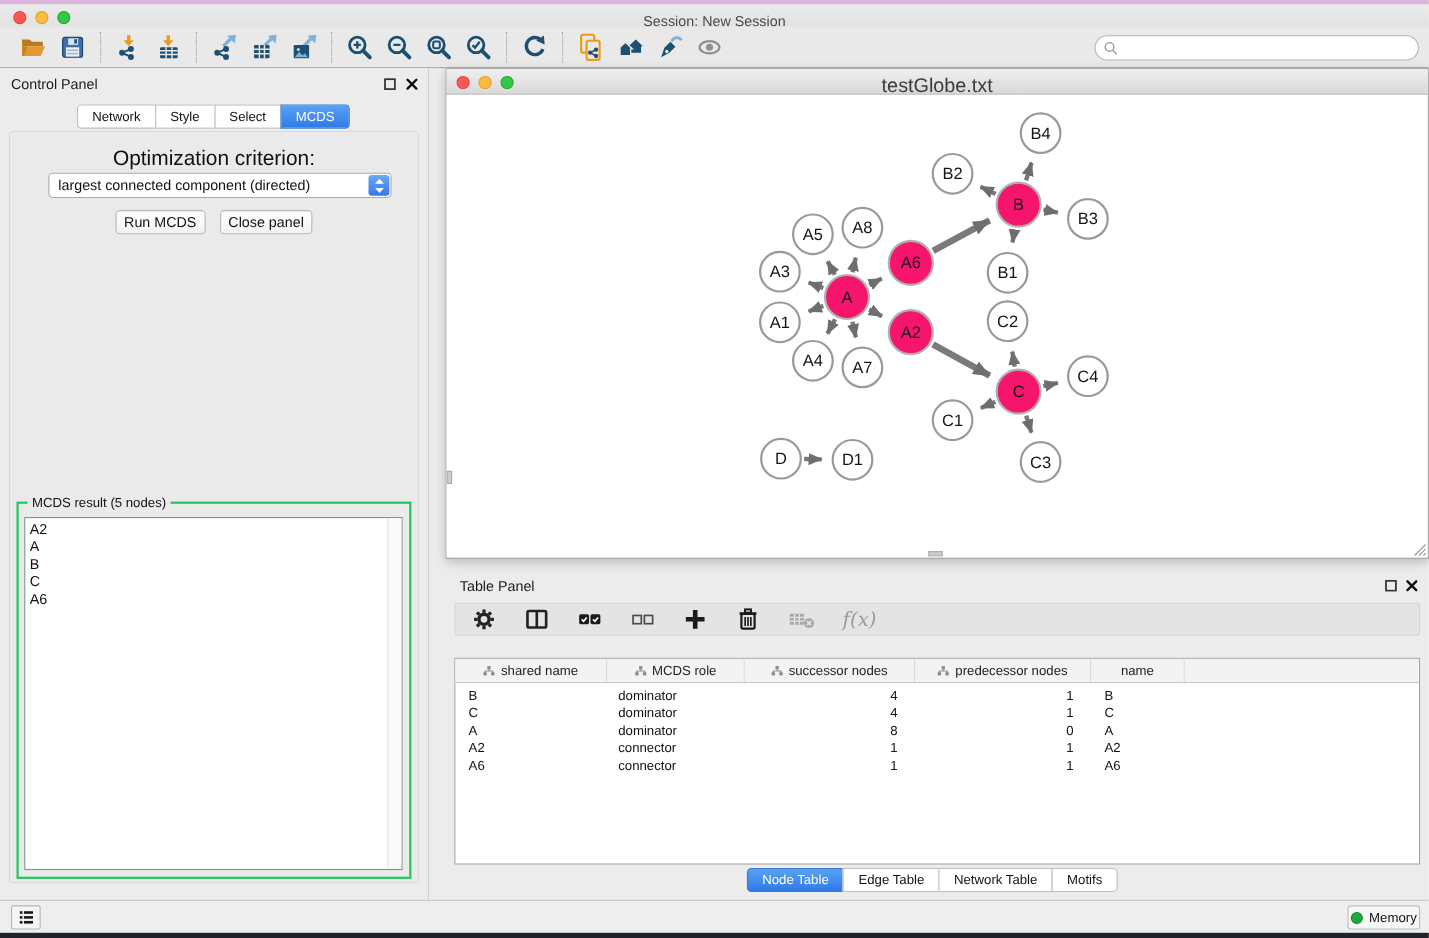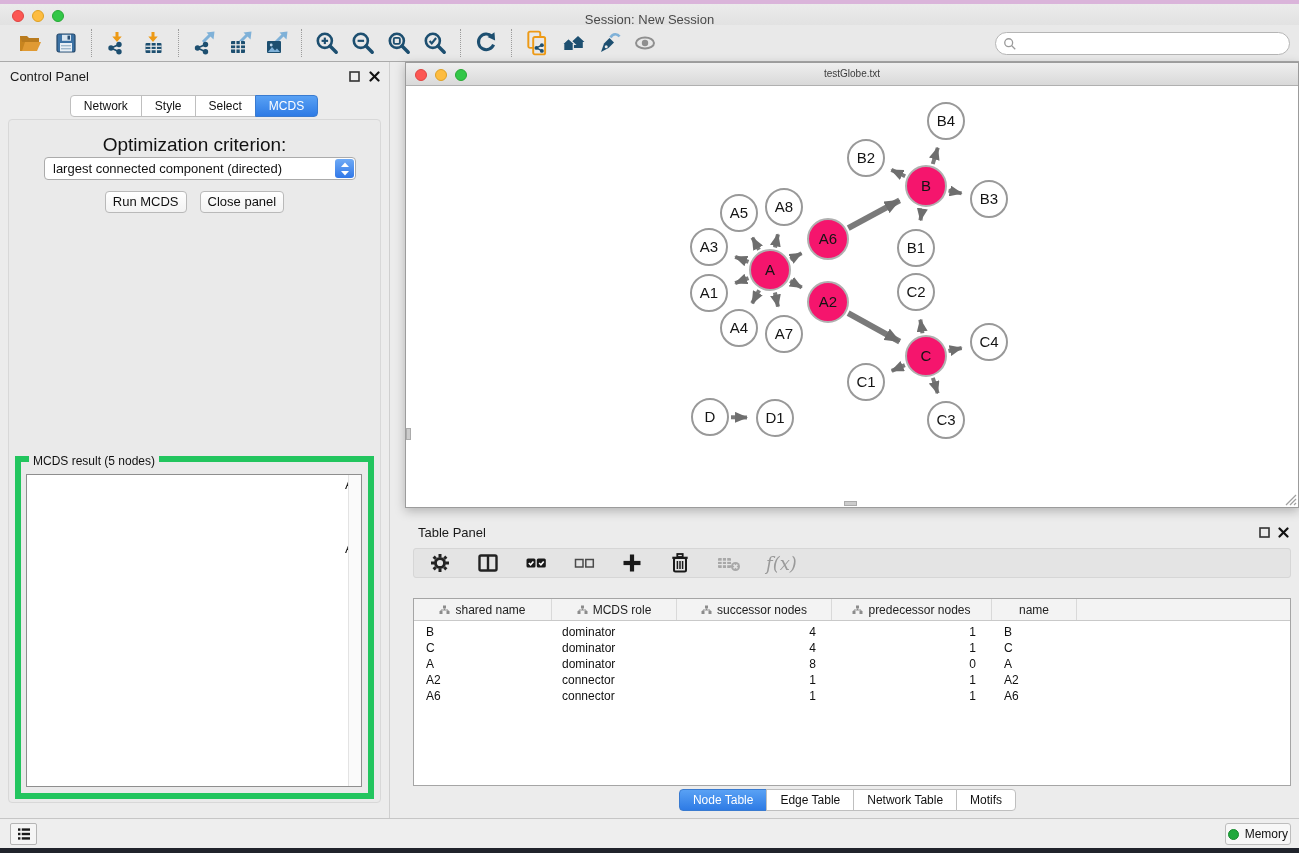--- a/index.html
+++ b/index.html
@@ -35,32 +35,32 @@
   .tab { height:22px; line-height:20px; padding:0 13px; font-size:12px; background:#ffffff; border:1px solid #bfbfbf; margin-left:-1px; color:#111; }
   .tab:first-child { border-radius:4px 0 0 4px; }
   .tab:last-child { border-radius:0 4px 4px 0; }
   .tab.active { background:linear-gradient(#59a1f4,#2e7be5); border-color:#3a7bd0; color:#fff; }
   #cp-content { position:absolute; left:8px; top:57px; right:8px; bottom:15px; background:#eaeaea; border:1px solid #d8d8d8; border-radius:4px; }
   #opt-label { position:absolute; left:0; right:0; top:14px; text-align:center; font-size:19px; color:#111; }
   #criterion-select { position:absolute; left:35px; top:37px; width:312px; height:23px; background:#fff; border:1px solid #ababab; border-radius:4px; font-size:13px; line-height:21px; padding-left:8px; color:#111; }
   #criterion-stepper { position:absolute; right:1px; top:1px; width:19px; height:19px; border-radius:3px; background:linear-gradient(#6faaf5,#3178e8); display:flex; align-items:center; justify-content:center; }
   #cp-buttons { position:absolute; left:0; right:0; top:71px; display:flex; justify-content:center; gap:13px; }
   .mac-btn { height:22px; line-height:20px; padding:0 7px; font-size:13px; background:linear-gradient(#ffffff,#f2f2f2); border:1px solid #b9b9b9; border-radius:4px; color:#111; }
-  #mcds-fieldset { position:absolute; left:6px; right:6px; top:336px; bottom:3px; border:6px solid #22c55e;text-align:right; }
+  #mcds-fieldset { position:absolute; left:6px; right:6px; top:336px; bottom:3px; border:2px solid #22c55e; }
   #mcds-legend { position:absolute; left:8px; top:-8px; background:#eaeaea; padding:0 4px; font-size:12px; color:#111; }
   #mcds-list { position:absolute; left:5px; right:6px; top:12px; bottom:6px; background:#ffffff; border:1px solid #8e8e8e; overflow:hidden; }
   #mcds-scroll { position:absolute; right:0; top:0; bottom:0; width:13px; background:#fafafa; border-left:1px solid #e3e3e3; }
   .mcds-item { font-size:13px; line-height:16px; padding-left:4px; color:#111; }
   #mcds-items { padding-top:2px; }
 
   
   #network-window { position:absolute; left:405px; top:62px; width:894px; height:446px; background:#ffffff; border:1px solid #9c9c9c; box-shadow:0 3px 10px rgba(0,0,0,0.25); }
   #nw-titlebar { position:absolute; left:0; top:0; right:0; height:23px; background:linear-gradient(#efefef,#d9d9d9); border-bottom:1px solid #b0b0b0; }
   #nw-lights { left:9px; top:6px; }
-  #nw-title { position:absolute; left:0; right:0; top:5px; text-align:center; font-size:10px; color:#3c3c3c; }
+  #nw-title { position:absolute; left:0; right:0; top:5px; text-align:center; font-size:18px; color:#3c3c3c; }
   #nw-canvas { position:absolute; left:0; top:24px; right:1px; bottom:1px; background:#ffffff; overflow:hidden; }
   #nw-left-nub { position:absolute; left:0; top:341px; width:5px; height:12px; background:#cccccc; border:1px solid #ababab; }
   #nw-bottom-nub { position:absolute; left:438px; bottom:0; width:13px; height:5px; background:#cccccc; border:1px solid #ababab; }
   #nw-grip { position:absolute; right:0; bottom:0; }
 
   
   #tp-head { position:absolute; left:405px; top:518px; right:0; height:28px; }
   .tp-float { right:28px; } .tp-close { right:9px; }
   #tp-toolbar { position:absolute; left:413px; top:548px; width:878px; height:30px; background:#e4e4e4; border:1px solid #d6d6d6; border-radius:3px; display:flex; align-items:center; gap:24px; padding-left:14px; }
   .tpbtn { display:flex; align-items:center; justify-content:center; }

